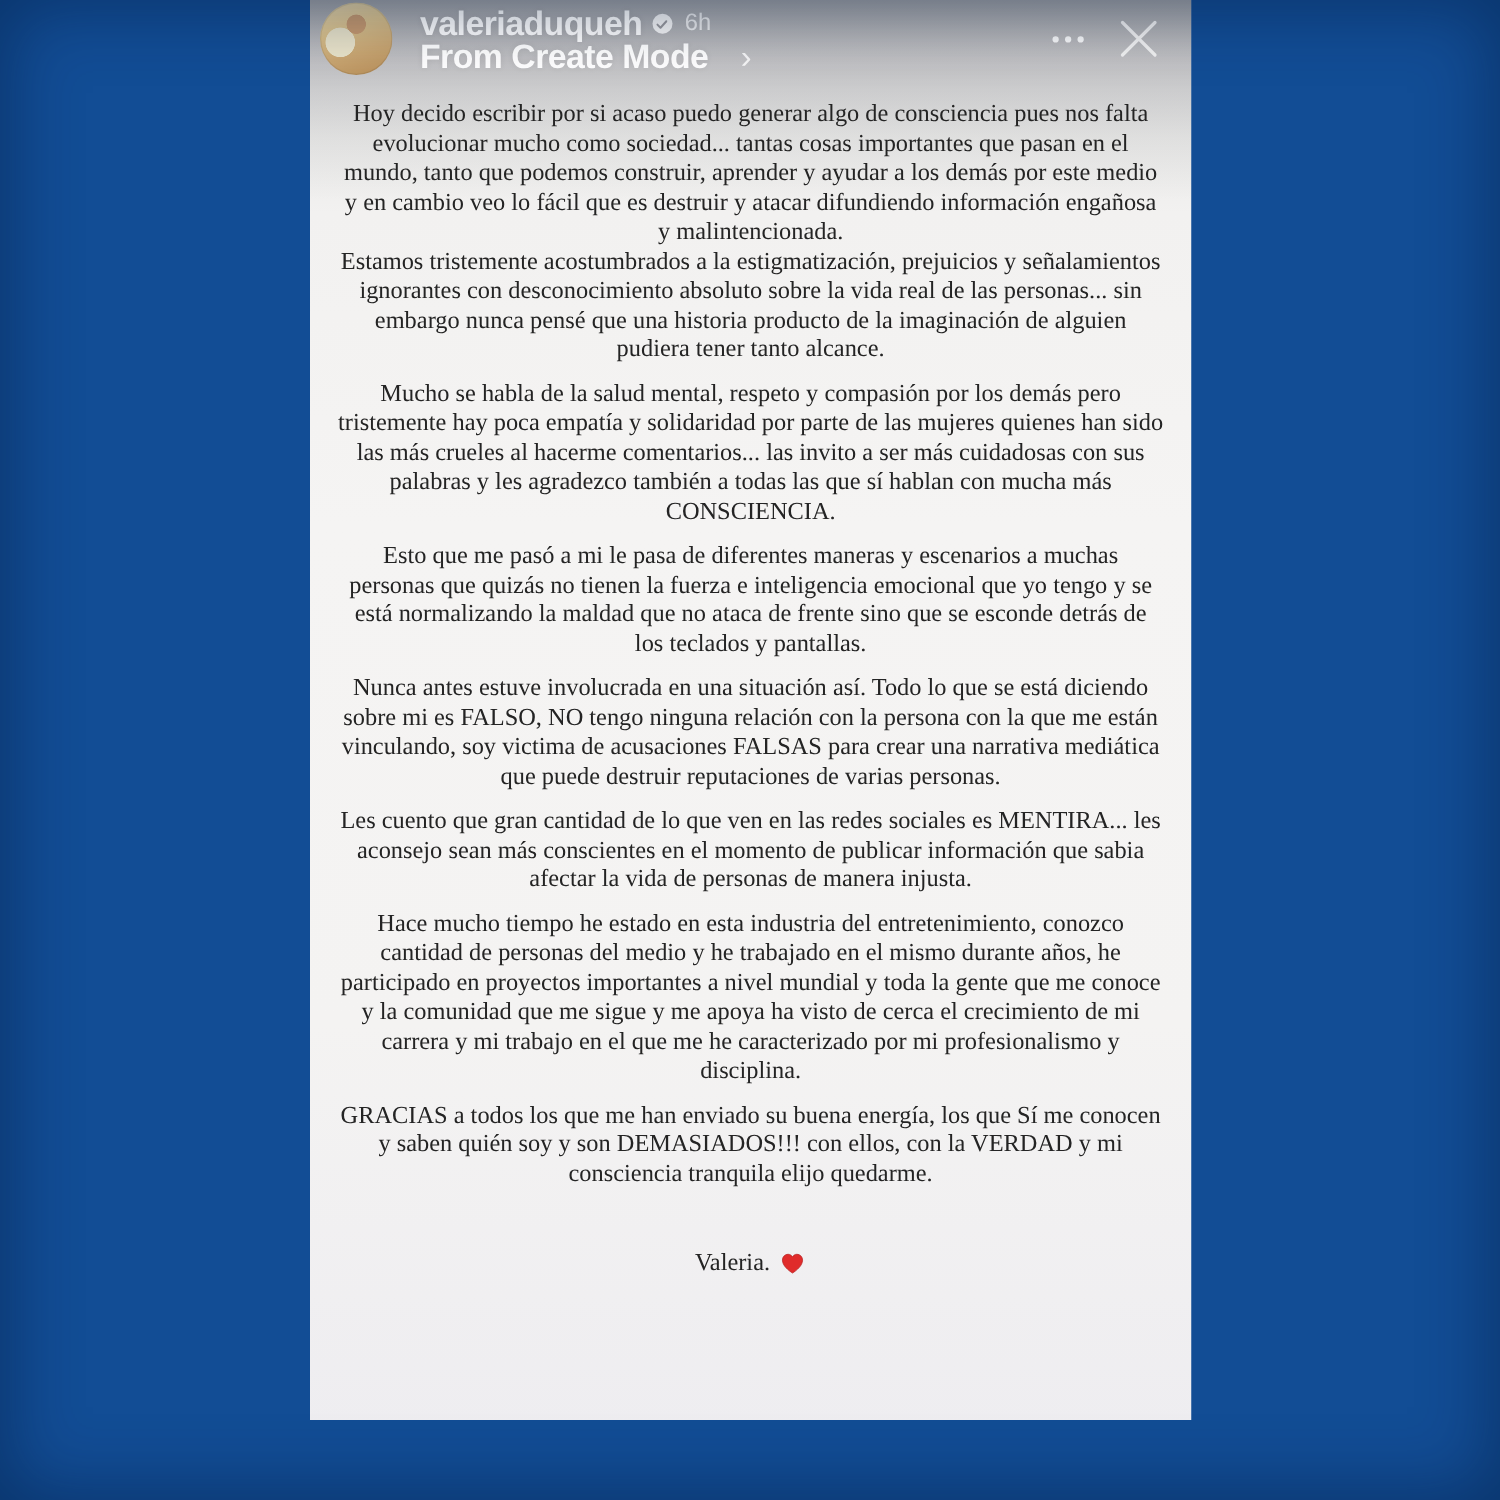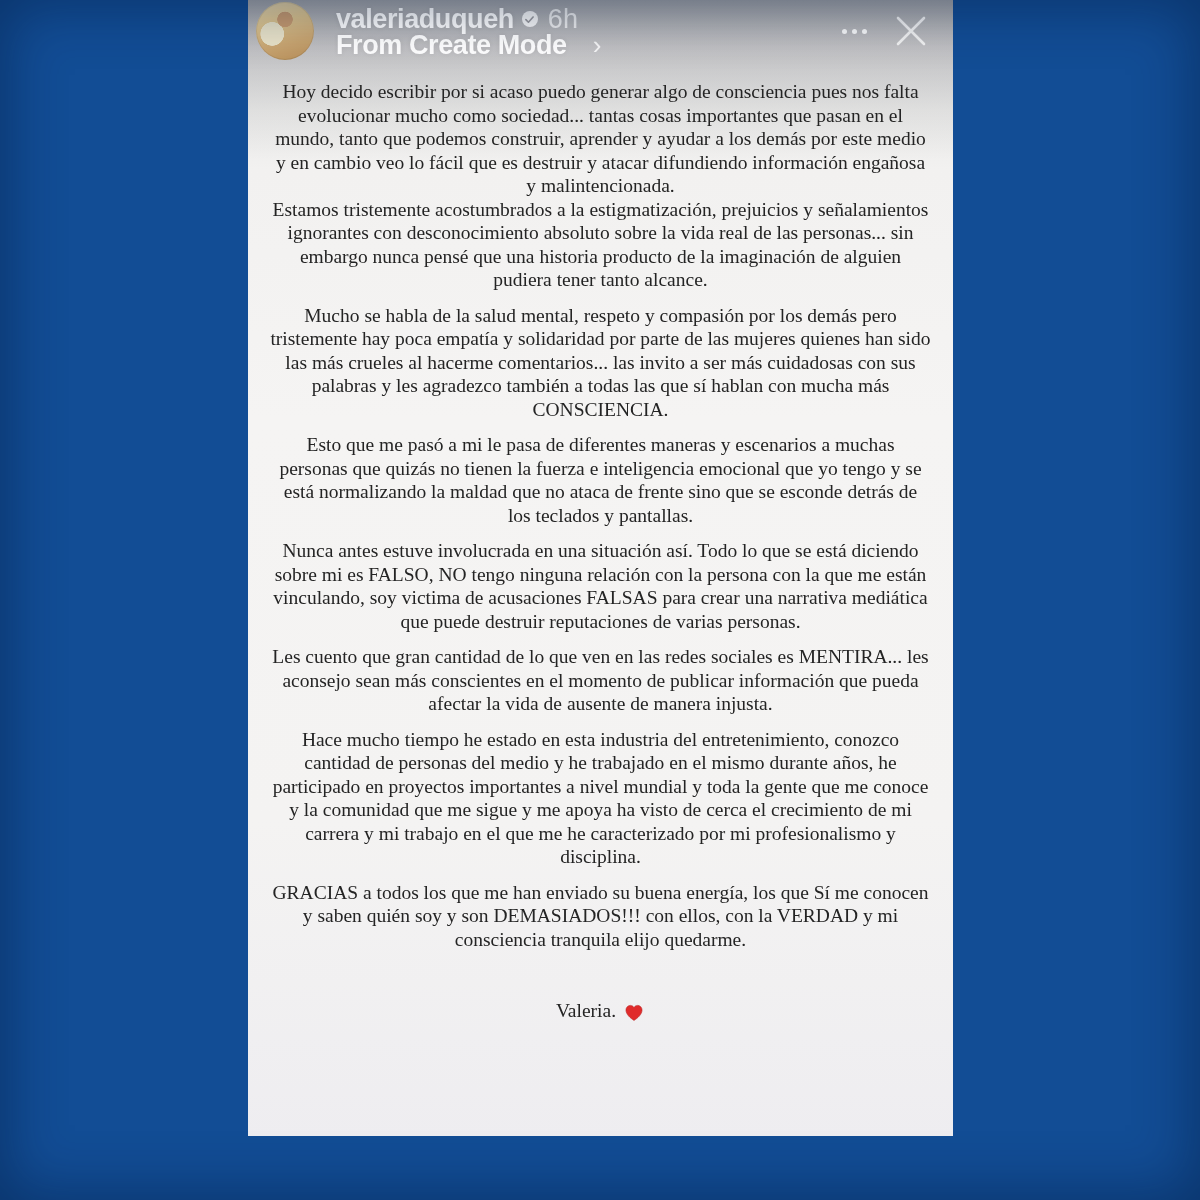--- a/index.html
+++ b/index.html
@@ -53,21 +53,21 @@
     color: #ffffff; line-height: 24px;
     text-shadow: 0 0 5px rgba(0,0,0,0.08);
   }
   .verified-badge {
     width: 16px; height: 16px; margin-left: 8px; flex: 0 0 16px;
     border-radius: 50%; background: #f7f7f7;
     display: flex; align-items: center; justify-content: center;
   }
   .verified-badge svg { width: 9px; height: 9px; }
   .timestamp {
-    margin-left: 10px; font-size: 27px; font-weight: 400;
+    margin-left: 10px; font-size: 19px; font-weight: 400;
     color: rgba(255,255,255,0.78); line-height: 24px;
   }
   .header-line2 {
     display: flex; align-items: center; margin-top: 1px; gap: 20px;
   }
   .source-label {
     font-size: 27px; font-weight: 700; letter-spacing: -0.4px;
     color: #ffffff; line-height: 26px;
     text-shadow: 0 0 5px rgba(0,0,0,0.08);
   }
@@ -96,21 +96,21 @@
     color: #242424;
   }
   .para {
     font-size: 19.5px; line-height: 23.5px;
     white-space: pre-line;
   }
   .para + .para { margin-top: 12px; }
   .signature {
     margin-top: 48px;
     font-size: 19.5px; line-height: 23.5px;
-    display: flex; align-items: flex-end; justify-content: center;
+    display: flex; align-items: flex-start; justify-content: center;
   }
   .heart-icon { width: 22px; height: 22px; margin-left: 7px; }
 </style>
 </head>
 <body style="background: rgb(18, 77, 149);">
 
 <div class="story-card">
   <div class="header-scrim"></div>
 
   <div class="story-header">
@@ -146,21 +146,21 @@
     </div>
   </div>
 
   <div class="story-body">
     <div>
         <p class="para">Hoy decido escribir por si acaso puedo generar algo de consciencia pues nos falta evolucionar mucho como sociedad... tantas cosas importantes que pasan en el mundo, tanto que podemos construir, aprender y ayudar a los demás por este medio y en cambio veo lo fácil que es destruir y atacar difundiendo información engañosa y malintencionada.
 Estamos tristemente acostumbrados a la estigmatización, prejuicios y señalamientos ignorantes con desconocimiento absoluto sobre la vida real de las personas... sin embargo nunca pensé que una historia producto de la imaginación de alguien pudiera tener tanto alcance.</p>
         <p class="para">Mucho se habla de la salud mental, respeto y compasión por los demás pero tristemente hay poca empatía y solidaridad por parte de las mujeres quienes han sido las más crueles al hacerme comentarios... las invito a ser más cuidadosas con sus palabras y les agradezco también a todas las que sí hablan con mucha más CONSCIENCIA.</p>
         <p class="para">Esto que me pasó a mi le pasa de diferentes maneras y escenarios a muchas personas que quizás no tienen la fuerza e inteligencia emocional que yo tengo y se está normalizando la maldad que no ataca de frente sino que se esconde detrás de los teclados y pantallas.</p>
         <p class="para">Nunca antes estuve involucrada en una situación así. Todo lo que se está diciendo sobre mi es FALSO, NO tengo ninguna relación con la persona con la que me están vinculando, soy victima de acusaciones FALSAS para crear una narrativa mediática que puede destruir reputaciones de varias personas.</p>
-        <p class="para">Les cuento que gran cantidad de lo que ven en las redes sociales es MENTIRA... les aconsejo sean más conscientes en el momento de publicar información que pueda afectar la vida de ausente de manera injusta.</p>
+        <p class="para">Les cuento que gran cantidad de lo que ven en las redes sociales es MENTIRA... les aconsejo sean más conscientes en el momento de publicar información que sabia afectar la vida de personas de manera injusta.</p>
         <p class="para">Hace mucho tiempo he estado en esta industria del entretenimiento, conozco cantidad de personas del medio y he trabajado en el mismo durante años, he participado en proyectos importantes a nivel mundial y toda la gente que me conoce y la comunidad que me sigue y me apoya ha visto de cerca el crecimiento de mi carrera y mi trabajo en el que me he caracterizado por mi profesionalismo y disciplina.</p>
         <p class="para">GRACIAS a todos los que me han enviado su buena energía, los que Sí me conocen y saben quién soy y son DEMASIADOS!!! con ellos, con la VERDAD y mi consciencia tranquila elijo quedarme.</p>
       </div>
     <div class="signature">
       <span>Valeria.</span>
       <svg class="heart-icon" viewBox="0 0 24 24">
         <path d="M12 21.2 C8.4 18.9 3.2 14.8 3.2 9.9 C3.2 6.9 5.5 4.8 8.1 4.8 C9.8 4.8 11.2 5.7 12 7.1 C12.8 5.7 14.2 4.8 15.9 4.8 C18.5 4.8 20.8 6.9 20.8 9.9 C20.8 14.8 15.6 18.9 12 21.2 Z" fill="#e02b2b" stroke="#b51f1f" stroke-width="0.6"></path>
       </svg>
     </div>
   </div>

